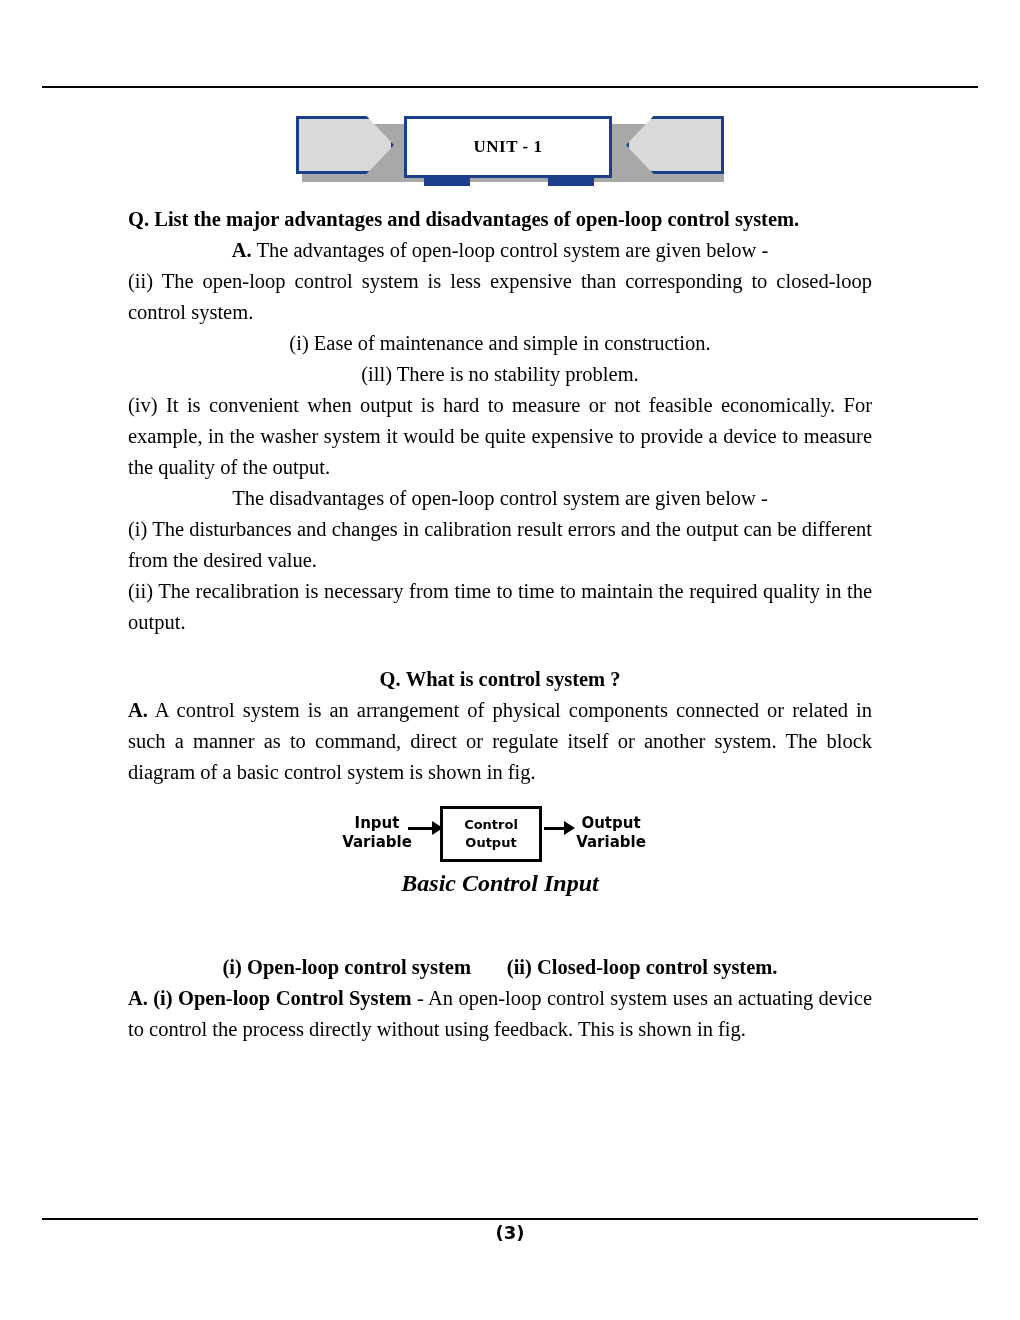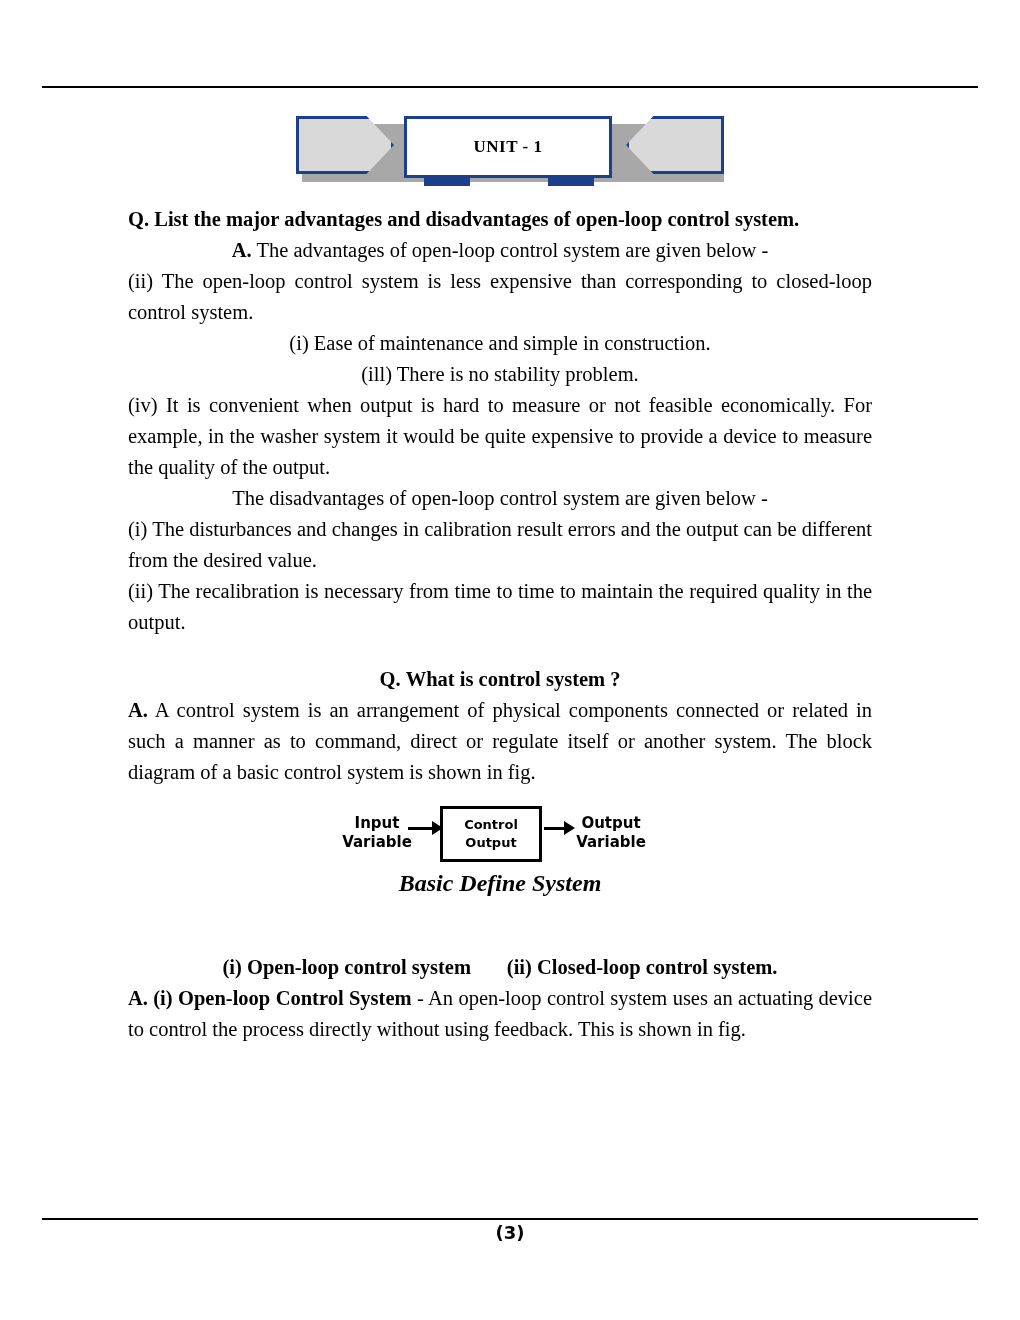--- a/index.html
+++ b/index.html
@@ -240,21 +240,21 @@
           <div>Output</div>
         </div>
 
         <div class="arrow-line out"></div>
         <div class="arrow-head out"></div>
         <div class="fig-label out">
           <div>Output</div>
           <div>Variable</div>
         </div>
 
-        <div class="fig-caption">Basic Define System</div>
+        <div class="fig-caption">Basic Control Input</div>
       </div>
     </div>
 
     <div class="gap-lg"></div>
 
 
     <p class="para nojust"><span class="b">(i) Open-loop control system</span>&nbsp;&nbsp;&nbsp;&nbsp;&nbsp;&nbsp;&nbsp;<span class="b">(ii) Closed-loop control system.</span></p>
 
     <p class="para"><span class="b">A.</span> <span class="b">(i) Open-loop Control System</span> <span>- An open-loop control system uses an actuating device to control the process directly without using feedback. This is shown in fig.</span></p>
 

